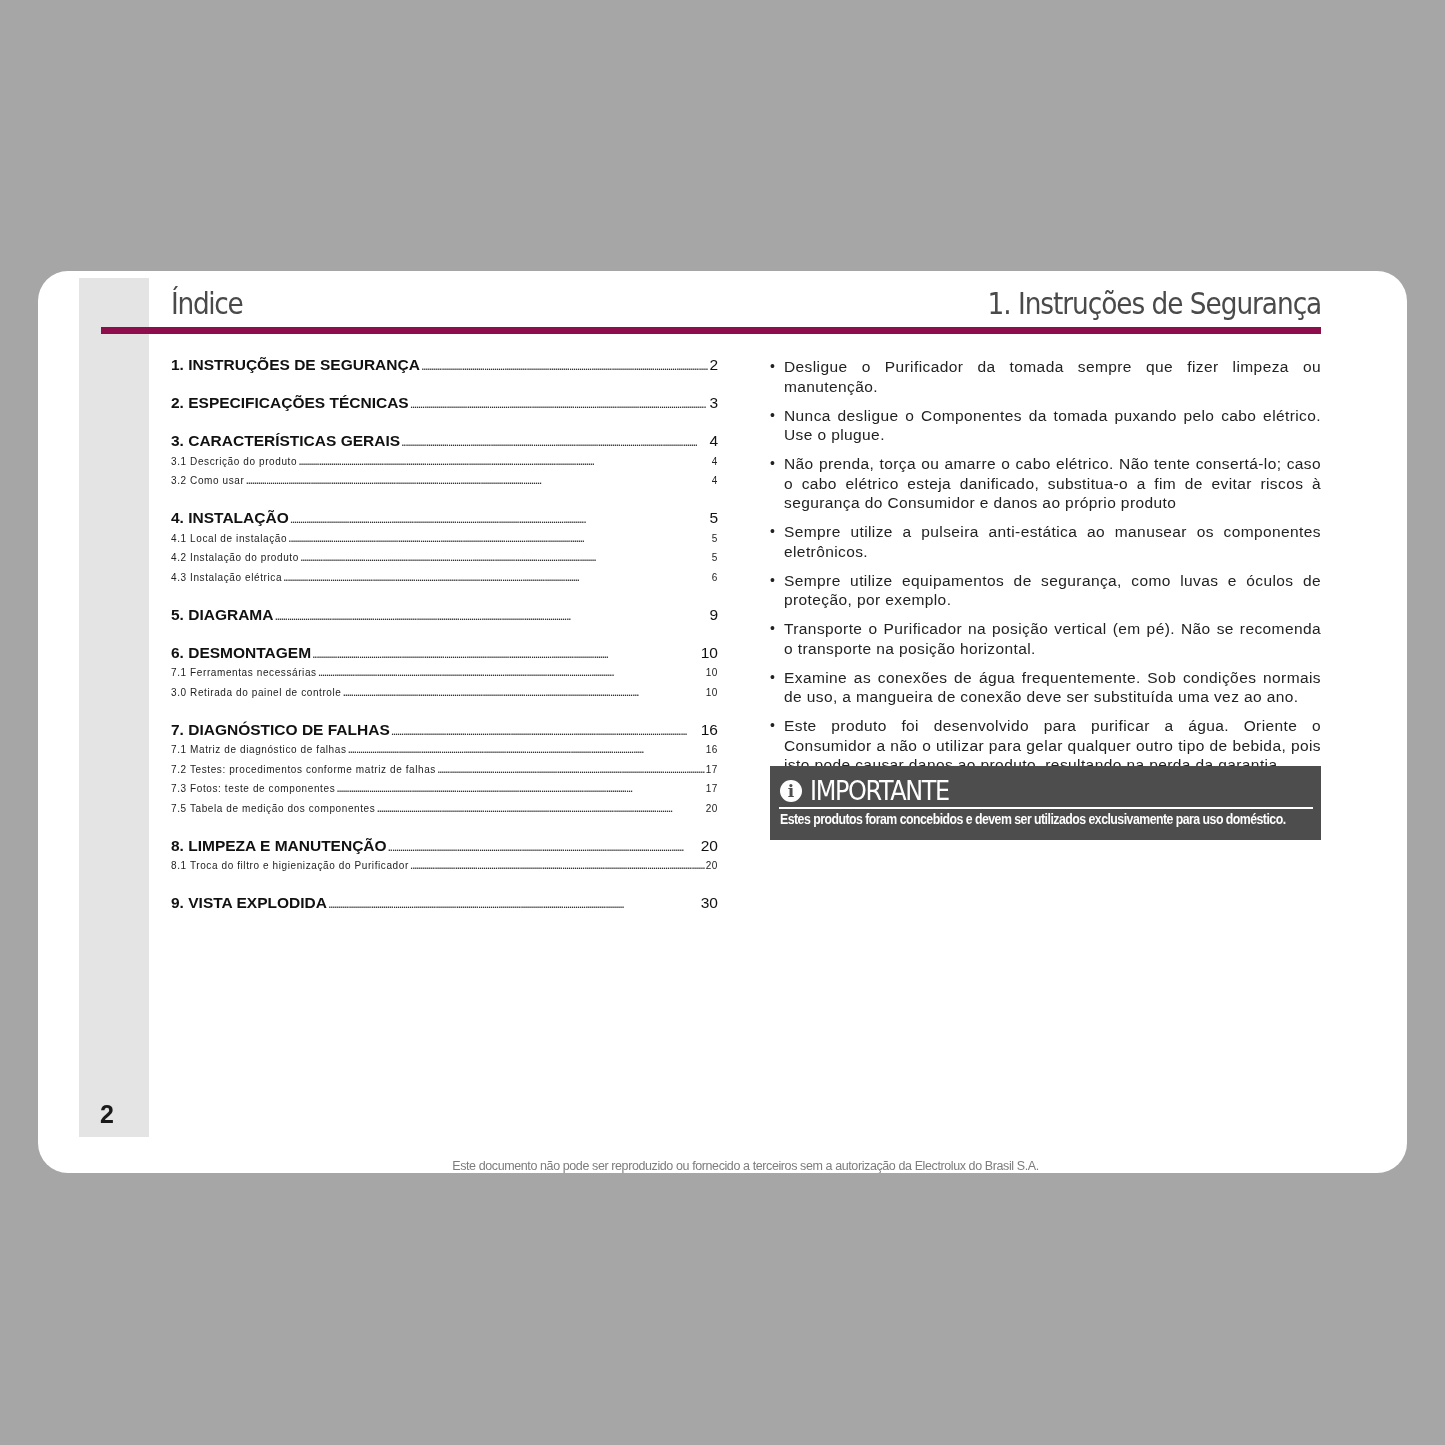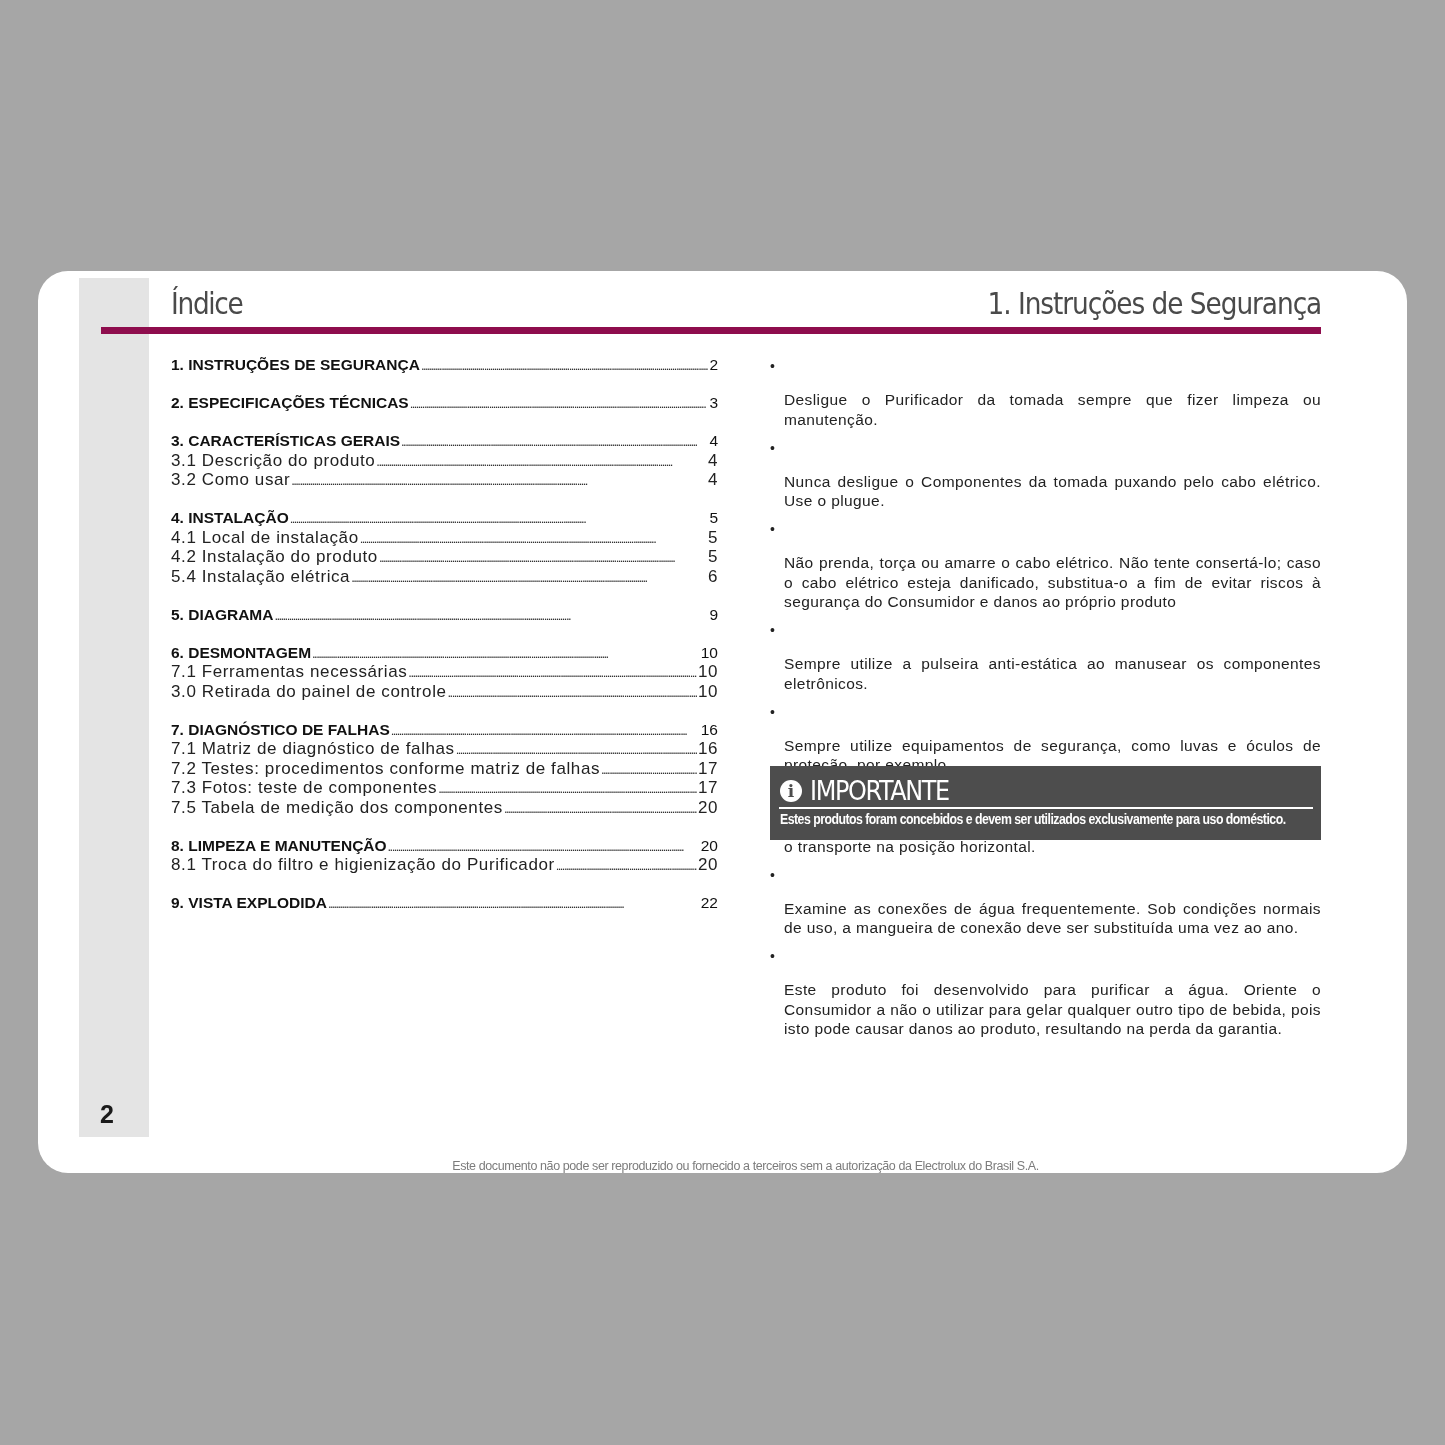--- a/index.html
+++ b/index.html
@@ -23,41 +23,41 @@
   }
   .title-right {
     position:absolute; right:124px; top:286px; font-family:"DejaVu Sans", sans-serif;
     font-size:30px; color:#4a4a4a; letter-spacing:-1.2px; transform:scaleX(0.88); transform-origin:right top;
   }
   .rule {
     position:absolute; left:101px; top:327px; width:1220px; height:7px; background:#8e0d4d;
   }
   .toc { position:absolute; left:171px; top:355px; width:547px; }
   .toc-row {
-    display:flex; align-items:baseline; height:19.5px; line-height:19.5px; font-size:17px; color:#222;
+    display:flex; align-items:baseline; height:19.5px; line-height:19.5px; font-size:10px; color:#222;
   }
   .toc-row.major { font-weight:bold; font-size:15.5px; color:#111; }
   .toc-row.minor { transform-origin:left; letter-spacing:0.6px; }
   .toc-row .lbl { white-space:nowrap; }
   .toc-row .dots {
     flex:1; overflow:hidden; white-space:nowrap; margin:0 1px; font-weight:normal; color:#333;
   }
   .toc-row .dots::before {
     content:". . . . . . . . . . . . . . . . . . . . . . . . . . . . . . . . . . . . . . . . . . . . . . . . . . . . . . . . . . . . . . . . . . . . . . . . . . . . . . . . . . . . . . . . . . . . . . . . . . . . . . . . . . . . . . . . . . . . . . . . . . . . . . . . . . . . . . . . . . . . . . . . . .";
     letter-spacing:-2.6px; font-size:13px;
   }
   .toc-row .pg { white-space:nowrap; font-weight:normal; }
   .gap { height:18.5px; }
   .bullets { position:absolute; left:770px; top:357px; width:551px; }
   .bullet {
     display:flex; font-size:15.5px; line-height:19.5px; color:#222; margin-bottom:9.5px;
     letter-spacing:0.4px;
   }
   .bullet .dot { width:14px; flex:none; font-size:14px; }
-  .bullet .txt { flex:1; text-align:justify;margin-top:33px; }
+  .bullet .txt { flex:1; text-align:justify; }
   .important {
     position:absolute; left:770px; top:766px; width:551px; height:74px; background:#4d4d4d; color:#fff;
   }
   .imp-head {
     position:absolute; left:10px; top:10px; display:flex; align-items:center; gap:8px;
   }
   .imp-icon {
     width:22px; height:22px; border-radius:50%; background:#fff; color:#4d4d4d;
     font-family:"DejaVu Serif", serif; font-weight:bold; font-size:17px; line-height:22px; text-align:center;
   }
@@ -124,21 +124,21 @@
       <span class="lbl">4.1 Local de instalação</span>
       <span class="dots"></span>
       <span class="pg">5</span>
     </div>
     <div class="toc-row minor">
       <span class="lbl">4.2 Instalação do produto</span>
       <span class="dots"></span>
       <span class="pg">5</span>
     </div>
     <div class="toc-row minor">
-      <span class="lbl">5.4 Instalação elétrica</span>
+      <span class="lbl">4.3 Instalação elétrica</span>
       <span class="dots"></span>
       <span class="pg">6</span>
     </div>
     <div class="gap"></div>
     <div class="toc-row major">
       <span class="lbl">5. DIAGRAMA</span>
       <span class="dots"></span>
       <span class="pg">9</span>
     </div>
     <div class="gap"></div>
@@ -191,21 +191,21 @@
     </div>
     <div class="toc-row minor">
       <span class="lbl">8.1 Troca do filtro e higienização do Purificador</span>
       <span class="dots"></span>
       <span class="pg">20</span>
     </div>
     <div class="gap"></div>
     <div class="toc-row major">
       <span class="lbl">9. VISTA EXPLODIDA</span>
       <span class="dots"></span>
-      <span class="pg">22</span>
+      <span class="pg">30</span>
     </div>
   </div>
 
 <div class="bullets" id="bullets">
     <div class="bullet">
       <span class="dot">•</span>
       <span class="txt">Desligue o Purificador da tomada sempre que fizer limpeza ou manutenção.</span>
     </div>
     <div class="bullet">
       <span class="dot">•</span>

